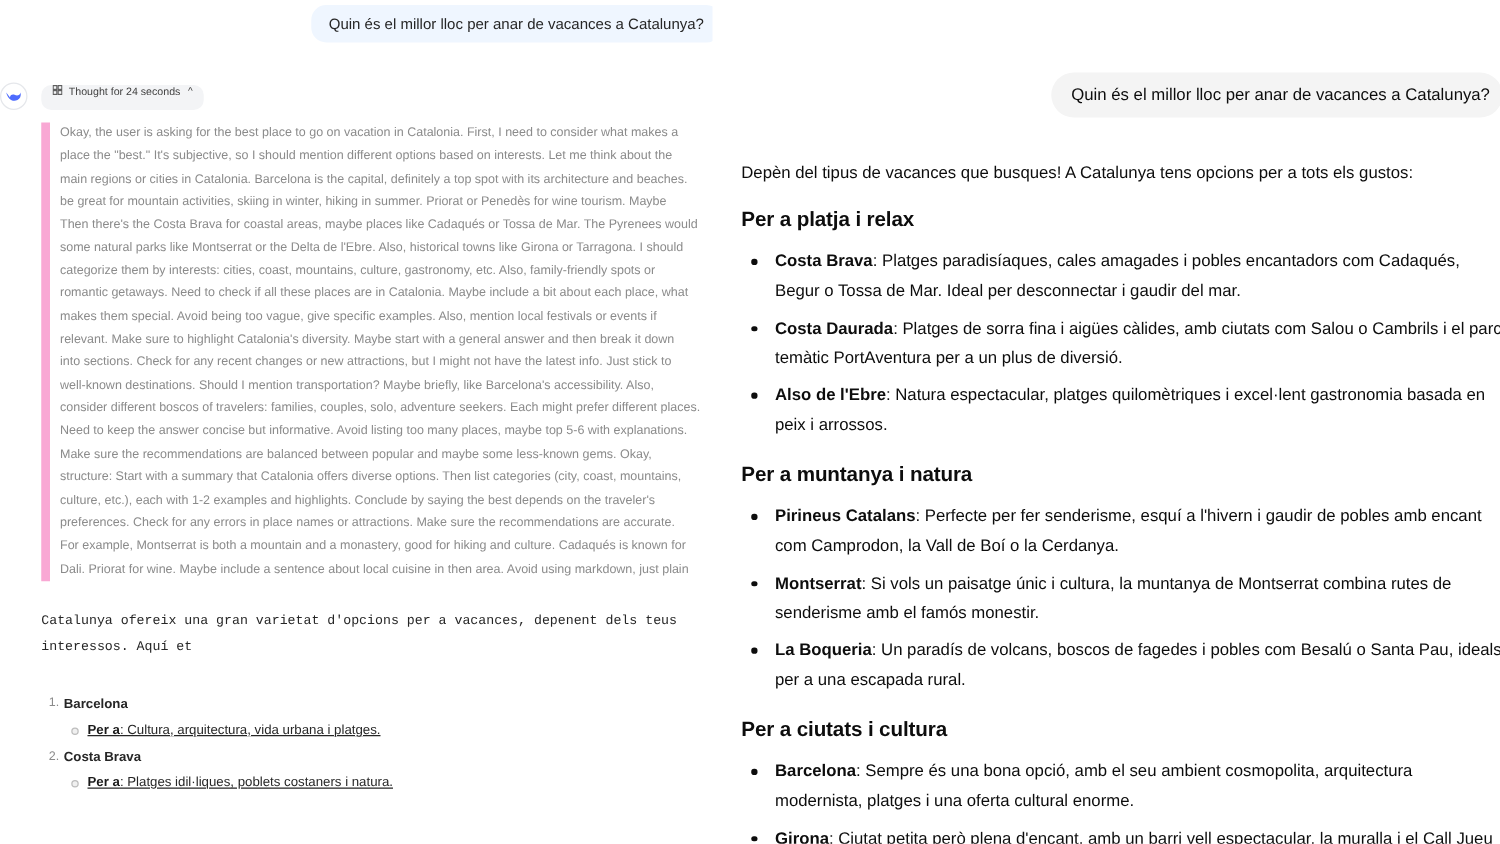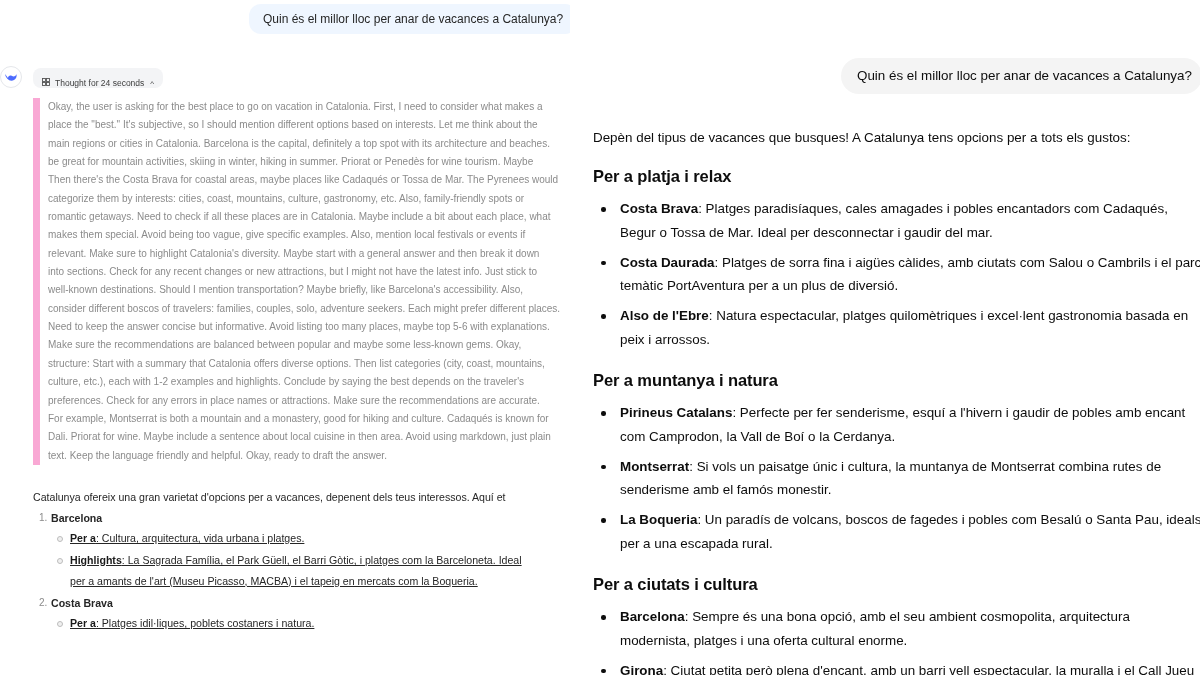--- a/index.html
+++ b/index.html
@@ -18,34 +18,34 @@
       padding: 7px 14px; border-radius: 12px; white-space: nowrap;
     }
     .left .avatar {
       position: absolute; left: 0; top: 66px; width: 22px; height: 22px;
       border-radius: 50%; border: 1px solid #e5e7eb; background: #fff;
       display: flex; align-items: center; justify-content: center;
     }
     .left .thought-toggle {
       position: absolute; left: 33px; top: 68px; height: 20px;
       background: #f3f4f6; border-radius: 8px;
-      display: flex; align-items: flex-end; gap: 5px;
+      display: flex; align-items: flex-start; gap: 5px;
       padding: 0 9px; font-size: 8.5px; color: #404040; cursor: pointer;
     }
     .left .thought-toggle .chev { font-size: 8px; margin-left: 1px; }
     .left .thought {
       position: absolute; left: 33px; top: 98px; width: 528px;
       border-left: 7px solid #f9a8d4; padding-left: 8px;
       font-size: 10px; line-height: 18.35px; color: #8b8b8b;
     }
     .left .answer {
       position: absolute; left: 33px; top: 487px; width: 525px;
       font-size: 10.6px; line-height: 20.5px; color: #262626;
     }
-    .left .answer p { margin-bottom: 0; }
+    .left .answer p { margin-bottom: 25px; font-family: Liberation Mono, monospace; }
     .left ol { list-style: none; margin-top: 0; }
     .left ol > li { position: relative; padding-left: 18px; }
     .left ol > li .num {
       position: absolute; left: 6px; top: 0; color: #8b8b8b; font-size: 10px;
     }
     .left ol > li .title { font-weight: bold; }
     .left ul.sub { list-style: none; padding-left: 19px; margin-bottom: 1px; }
     .left ul.sub li { position: relative; padding-left: 0; margin-bottom: 1.5px; text-decoration: underline; }
     .left ul.sub li::before {
       content: ""; position: absolute; left: -13px; top: 8px;
@@ -111,48 +111,47 @@
     <span>Thought for 24 seconds</span>
     <span class="chev">^</span>
   </div>
 
   <div class="thought">
     <div>Okay, the user is asking for the best place to go on vacation in Catalonia. First, I need to consider what makes a</div>
     <div>place the "best." It's subjective, so I should mention different options based on interests. Let me think about the</div>
     <div>main regions or cities in Catalonia. Barcelona is the capital, definitely a top spot with its architecture and beaches.</div>
     <div>be great for mountain activities, skiing in winter, hiking in summer. Priorat or Penedès for wine tourism. Maybe</div>
     <div>Then there's the Costa Brava for coastal areas, maybe places like Cadaqués or Tossa de Mar. The Pyrenees would</div>
+    <div>some natural parks like Montserrat or the Delta de l'Ebre. Also, historical towns like Girona or Tarragona. I should</div>
     <div>categorize them by interests: cities, coast, mountains, culture, gastronomy, etc. Also, family-friendly spots or</div>
     <div>romantic getaways. Need to check if all these places are in Catalonia. Maybe include a bit about each place, what</div>
     <div>makes them special. Avoid being too vague, give specific examples. Also, mention local festivals or events if</div>
     <div>relevant. Make sure to highlight Catalonia's diversity. Maybe start with a general answer and then break it down</div>
     <div>into sections. Check for any recent changes or new attractions, but I might not have the latest info. Just stick to</div>
     <div>well-known destinations. Should I mention transportation? Maybe briefly, like Barcelona's accessibility. Also,</div>
     <div>consider different boscos of travelers: families, couples, solo, adventure seekers. Each might prefer different places.</div>
     <div>Need to keep the answer concise but informative. Avoid listing too many places, maybe top 5-6 with explanations.</div>
     <div>Make sure the recommendations are balanced between popular and maybe some less-known gems. Okay,</div>
     <div>structure: Start with a summary that Catalonia offers diverse options. Then list categories (city, coast, mountains,</div>
     <div>culture, etc.), each with 1-2 examples and highlights. Conclude by saying the best depends on the traveler's</div>
     <div>preferences. Check for any errors in place names or attractions. Make sure the recommendations are accurate.</div>
     <div>For example, Montserrat is both a mountain and a monastery, good for hiking and culture. Cadaqués is known for</div>
     <div>Dali. Priorat for wine. Maybe include a sentence about local cuisine in then area. Avoid using markdown, just plain</div>
-    <div>text. Keep the language friendly and helpful. Okay, ready to draft the answer.</div>
   </div>
 
   <div class="answer">
     <p>
       <span style="display:block">Catalunya ofereix una gran varietat d'opcions per a vacances, depenent dels teus interessos. Aquí et</span>
     </p>
     <ol>
       <li>
         <span class="num">1.</span>
         <span class="title">Barcelona</span>
         <ul class="sub">
           <li><b>Per a</b><span>: Cultura, arquitectura, vida urbana i platges.</span></li>
-          <li><b>Highlights</b><span>: La Sagrada Família, el Park Güell, el Barri Gòtic, i platges com la Barceloneta. Ideal</span><span style="display:block">per a amants de l'art (Museu Picasso, MACBA) i el tapeig en mercats com la Boqueria.</span></li>
         </ul>
       </li>
       <li>
         <span class="num">2.</span>
         <span class="title">Costa Brava</span>
         <ul class="sub">
           <li><b>Per a</b><span>: Platges idil·liques, poblets costaners i natura.</span></li>
         </ul>
       </li>
     </ol>

